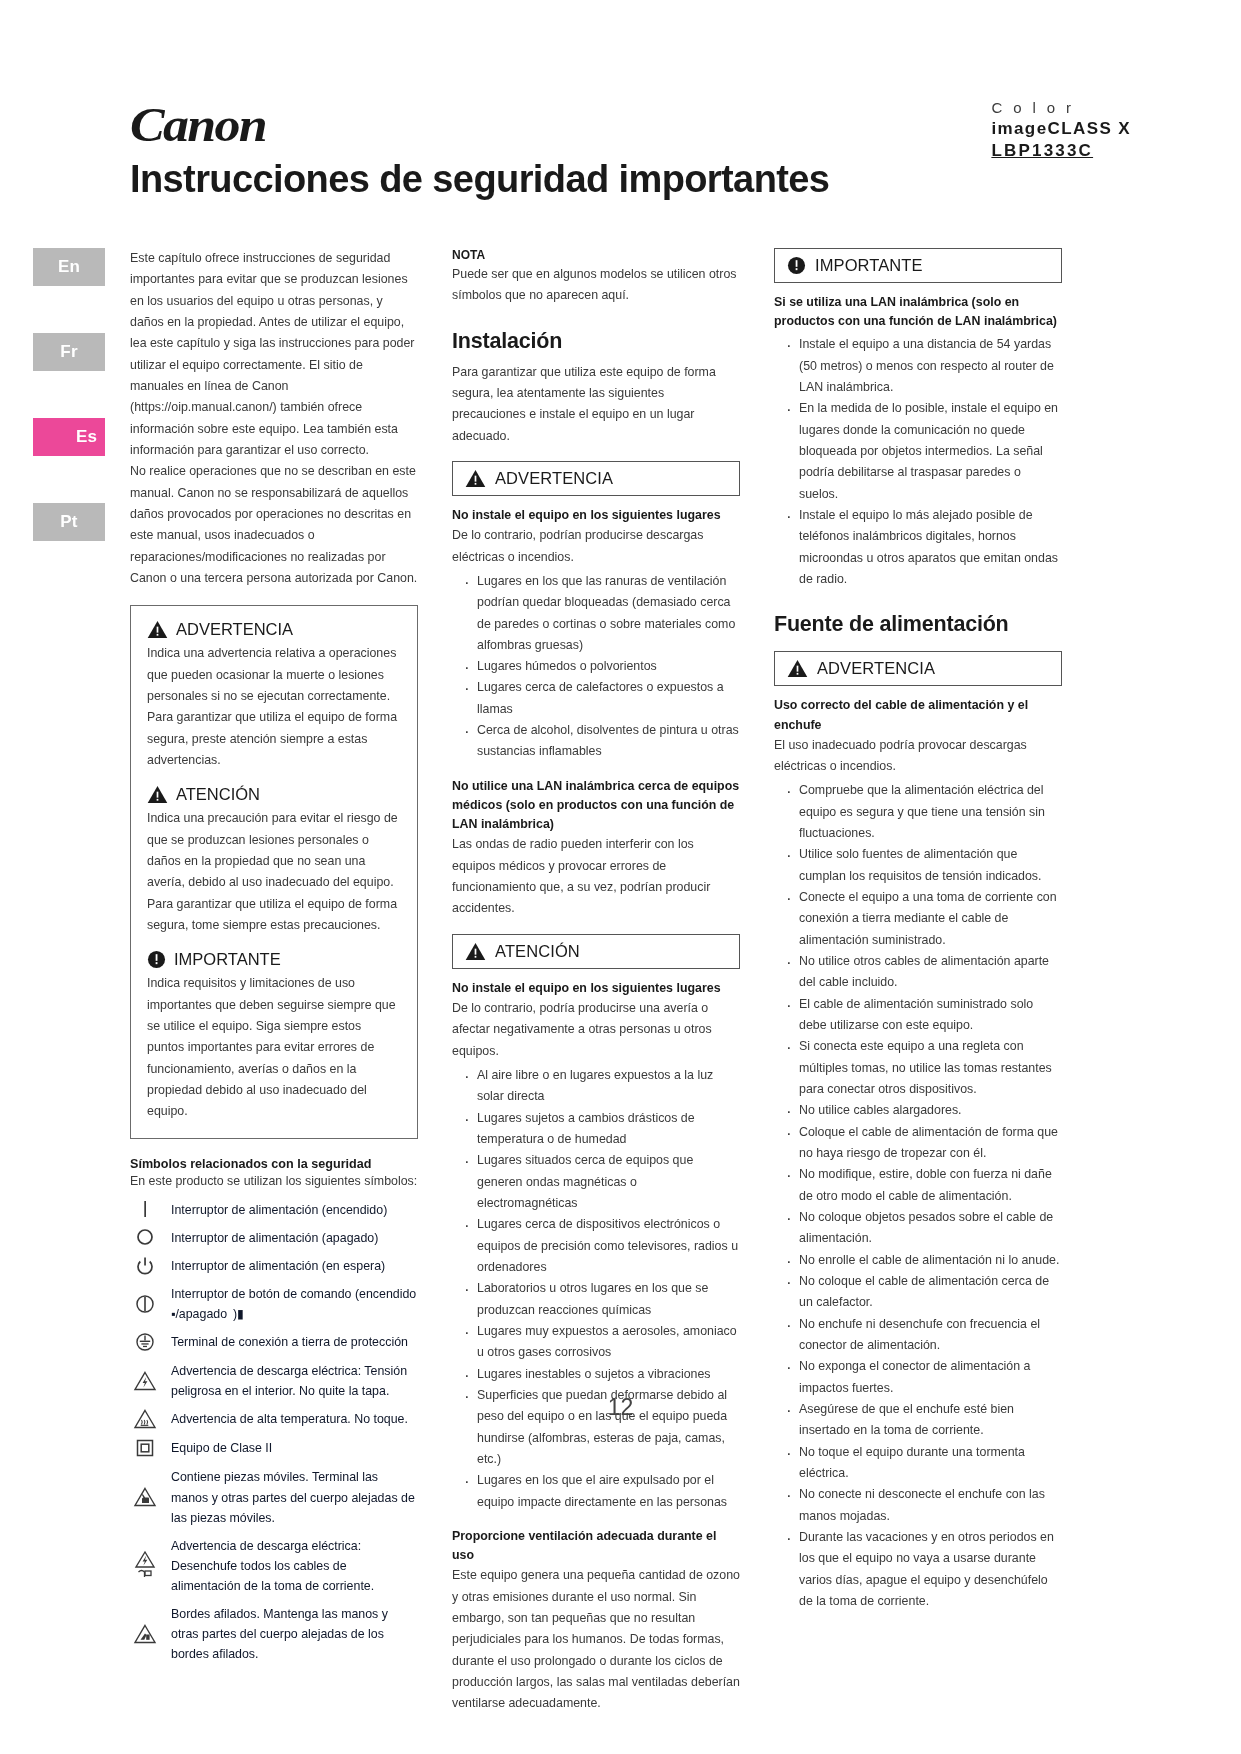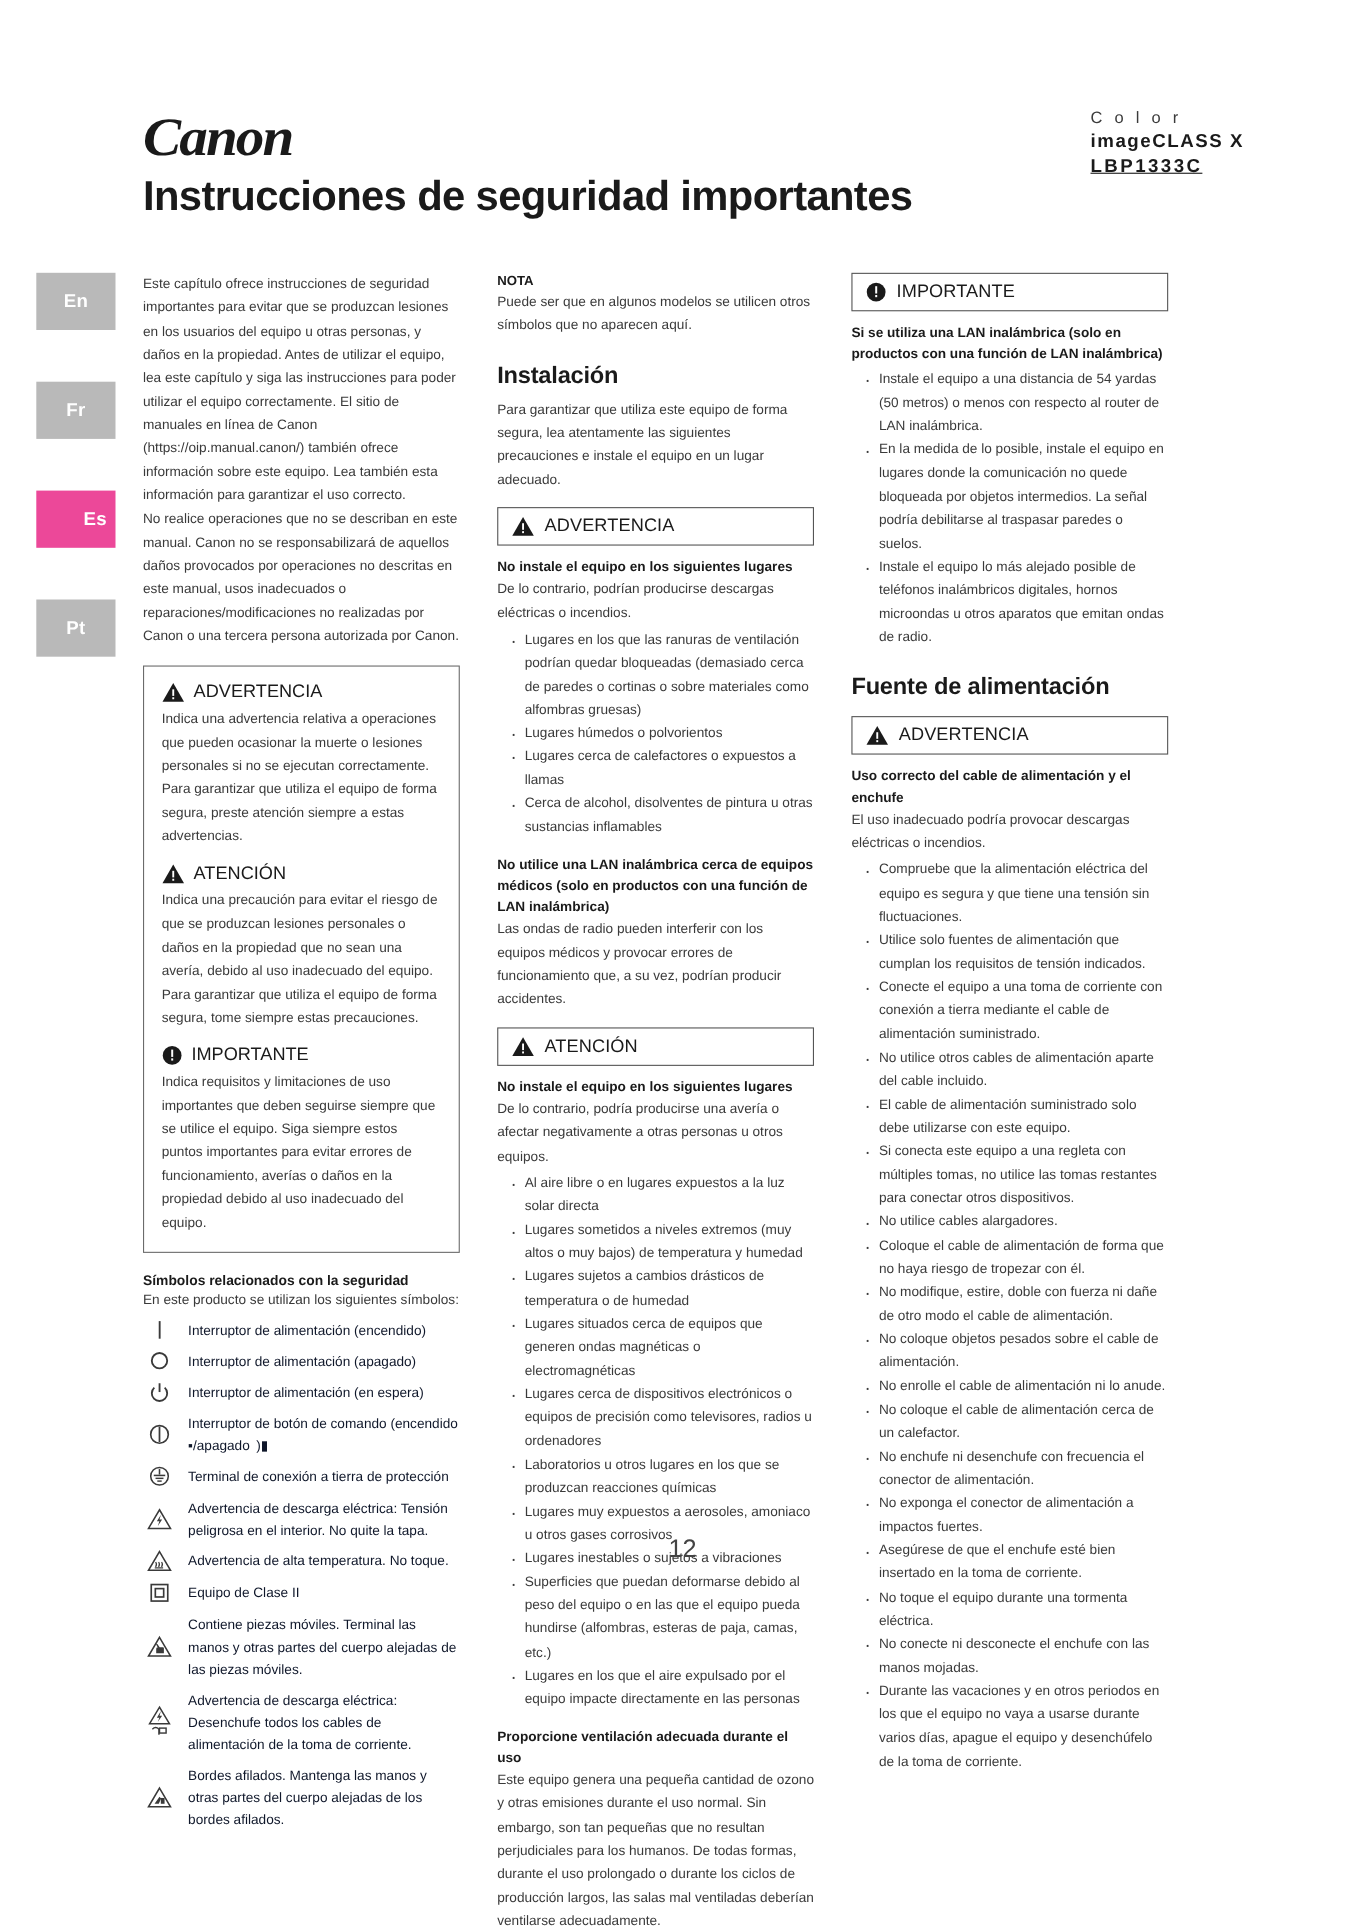--- a/index.html
+++ b/index.html
@@ -15,21 +15,21 @@
     overflow: hidden;
   }
 
   
   .lang-tabs {
     position: absolute;
     left: 33px; top: 248px;
     width: 72px;
   }
   .lang-tab {
-    width: 72px; height: 52px;
+    width: 72px; height: 38px;
     margin-bottom: 47px;
     color: #ffffff;
     font-size: 17px;
     font-weight: bold;
     display: flex;
     align-items: center;
     justify-content: center;
     letter-spacing: .2px;
   }
   .lang-tab.inactive { background: #b9b9b9; }
@@ -458,21 +458,20 @@
         <rect x="10.1" y="7" width="1.8" height="6.3" fill="#ffffff"></rect>
         <rect x="10.1" y="14.6" width="1.8" height="1.9" fill="#ffffff"></rect>
       </svg>
       <span class="admon-label">ATENCIÓN</span>
     </div>
 
     <div class="sub-head" style="margin-top:4px;">No instale el equipo en los siguientes lugares</div>
     <p class="body-text">De lo contrario, podría producirse una avería o afectar negativamente a otras personas u otros equipos.</p>
     <ul class="bullets">
       <li>Al aire libre o en lugares expuestos a la luz solar directa</li>
-      <li>Lugares sometidos a niveles extremos (muy altos o muy bajos) de temperatura y humedad</li>
       <li>Lugares sujetos a cambios drásticos de temperatura o de humedad</li>
       <li>Lugares situados cerca de equipos que generen ondas magnéticas o electromagnéticas</li>
       <li>Lugares cerca de dispositivos electrónicos o equipos de precisión como televisores, radios u ordenadores</li>
       <li>Laboratorios u otros lugares en los que se produzcan reacciones químicas</li>
       <li>Lugares muy expuestos a aerosoles, amoniaco u otros gases corrosivos</li>
       <li>Lugares inestables o sujetos a vibraciones</li>
       <li>Superficies que puedan deformarse debido al peso del equipo o en las que el equipo pueda hundirse (alfombras, esteras de paja, camas, etc.)</li>
       <li>Lugares en los que el aire expulsado por el equipo impacte directamente en las personas</li>
     </ul>
 

